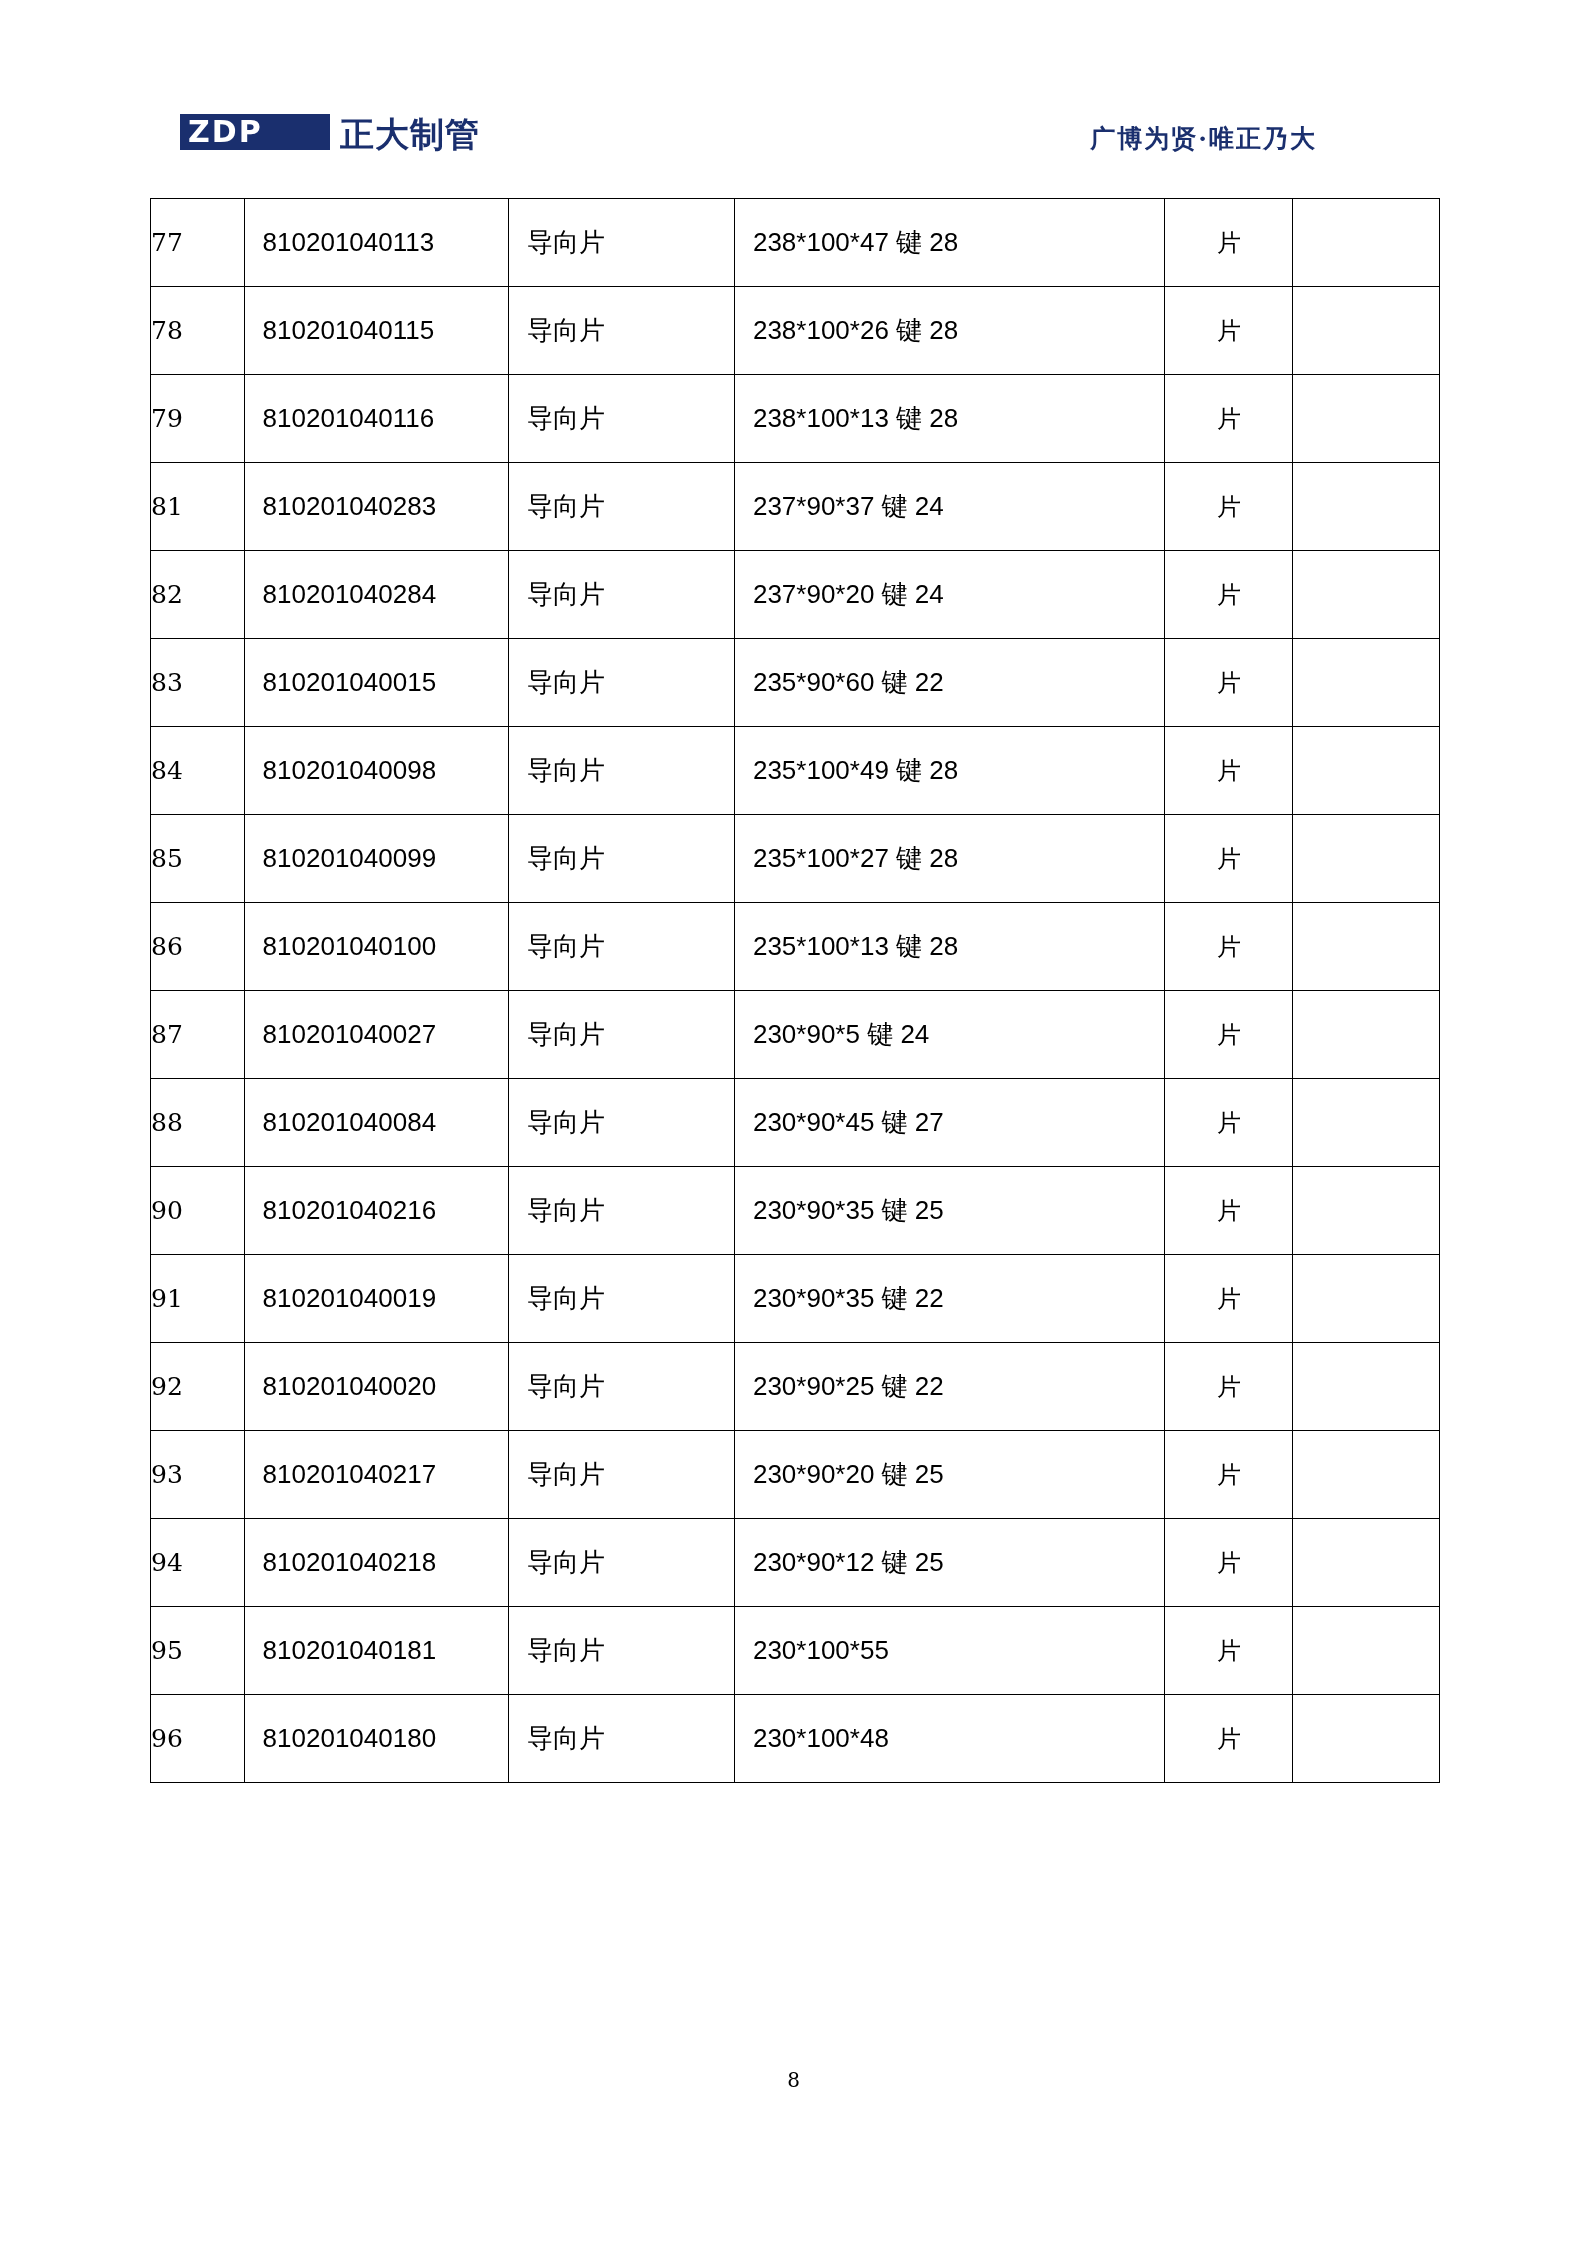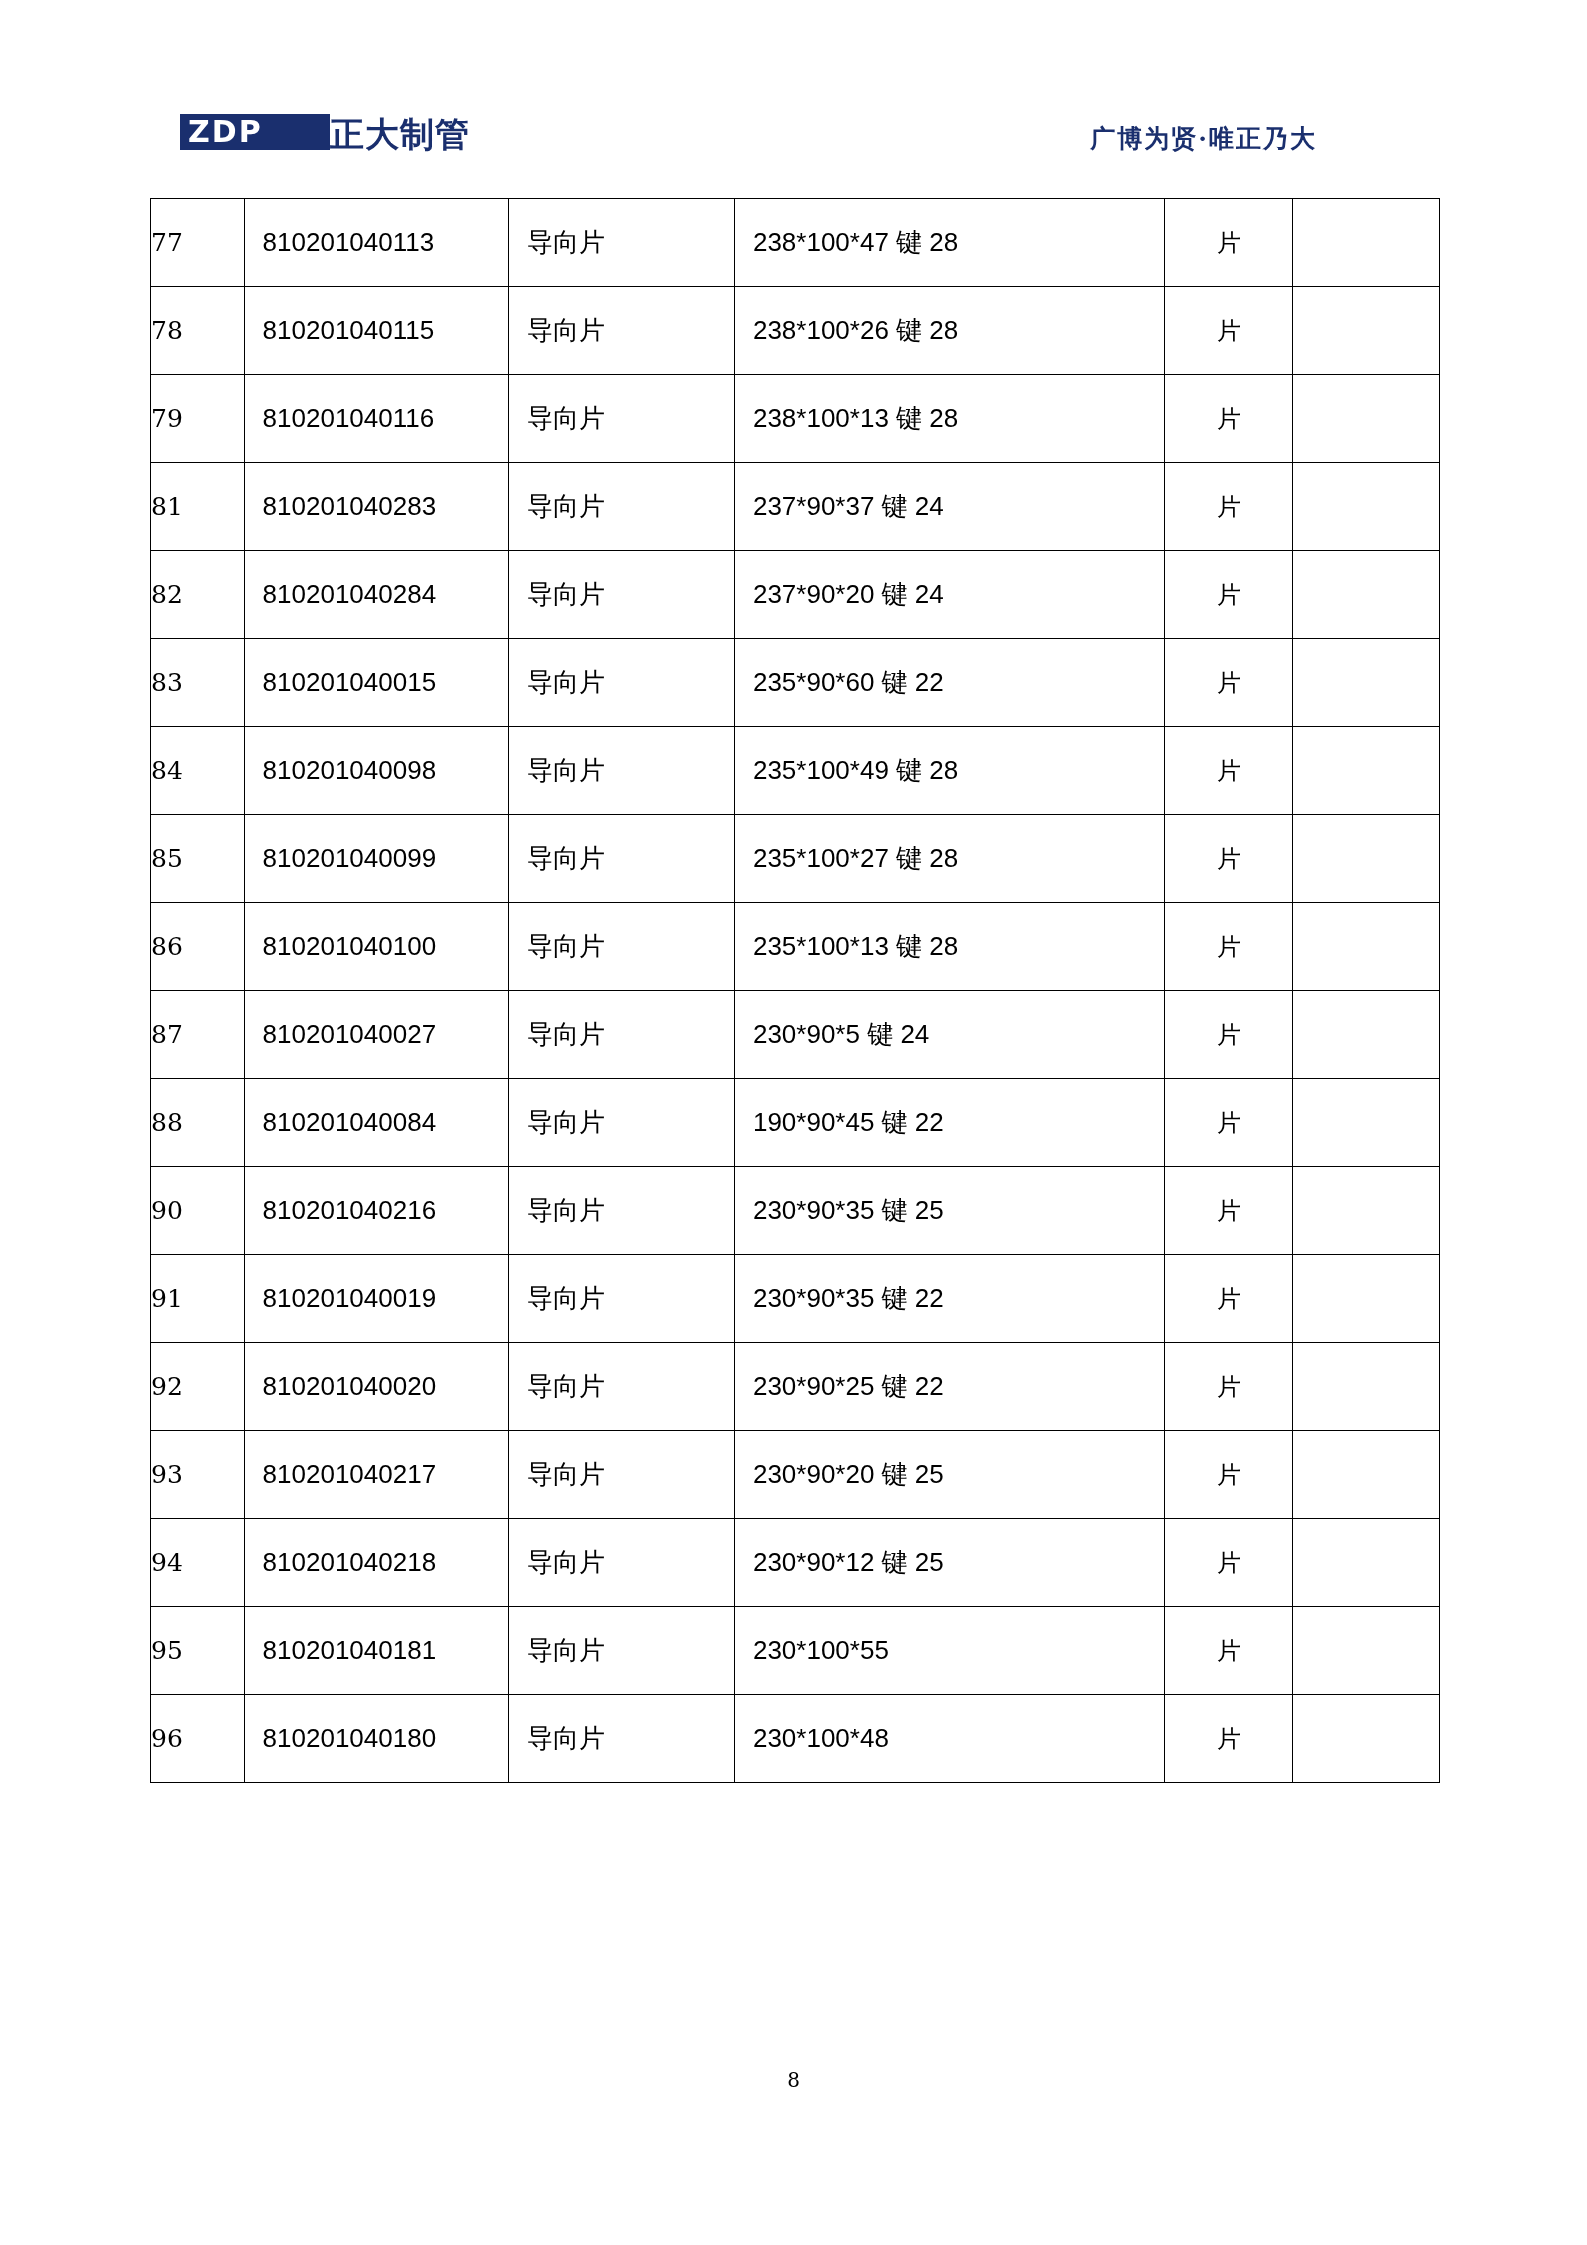--- a/index.html
+++ b/index.html
@@ -29,20 +29,21 @@
     left: 150px;
     right: 150px;
     height: 60px;
   }
   .logo-block {
     position: absolute;
     left: 30px;
     top: 0;
     display: flex;
     align-items: center;
+    gap: 10px;
   }
   .logo-mark {
     display: block;
   }
   .logo-text {
     font-family: "DejaVu Sans", sans-serif;
     font-weight: bold;
     font-size: 34px;
     letter-spacing: 1px;
     color: #1a2f6e;
@@ -195,21 +196,21 @@
           <td class="c-code">810201040027</td>
           <td class="c-name">导向片</td>
           <td class="c-spec">230*90*5 键 24</td>
           <td class="c-unit">片</td>
           <td class="c-blank"></td>
         </tr>
         <tr>
           <td class="c-idx">88</td>
           <td class="c-code">810201040084</td>
           <td class="c-name">导向片</td>
-          <td class="c-spec">190*90*45 键 22</td>
+          <td class="c-spec">230*90*45 键 27</td>
           <td class="c-unit">片</td>
           <td class="c-blank"></td>
         </tr>
         <tr>
           <td class="c-idx">90</td>
           <td class="c-code">810201040216</td>
           <td class="c-name">导向片</td>
           <td class="c-spec">230*90*35 键 25</td>
           <td class="c-unit">片</td>
           <td class="c-blank"></td>

